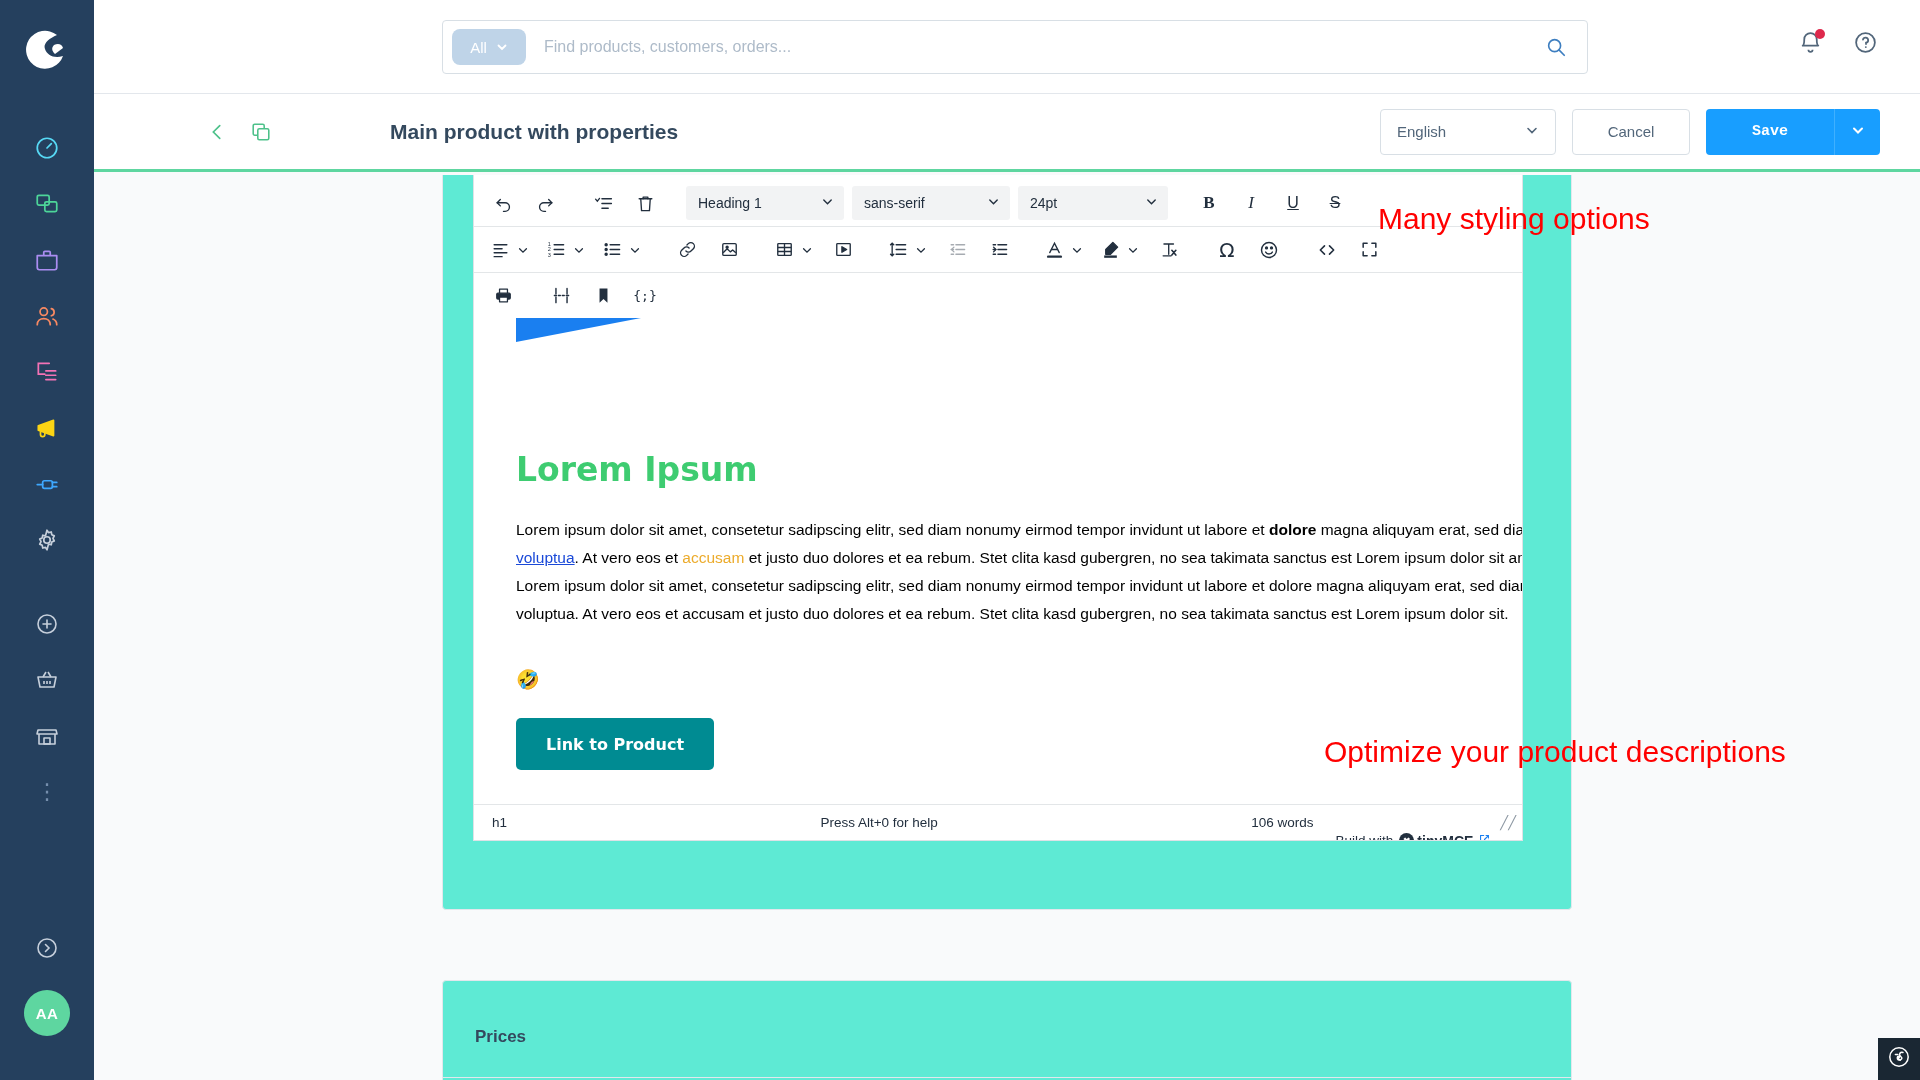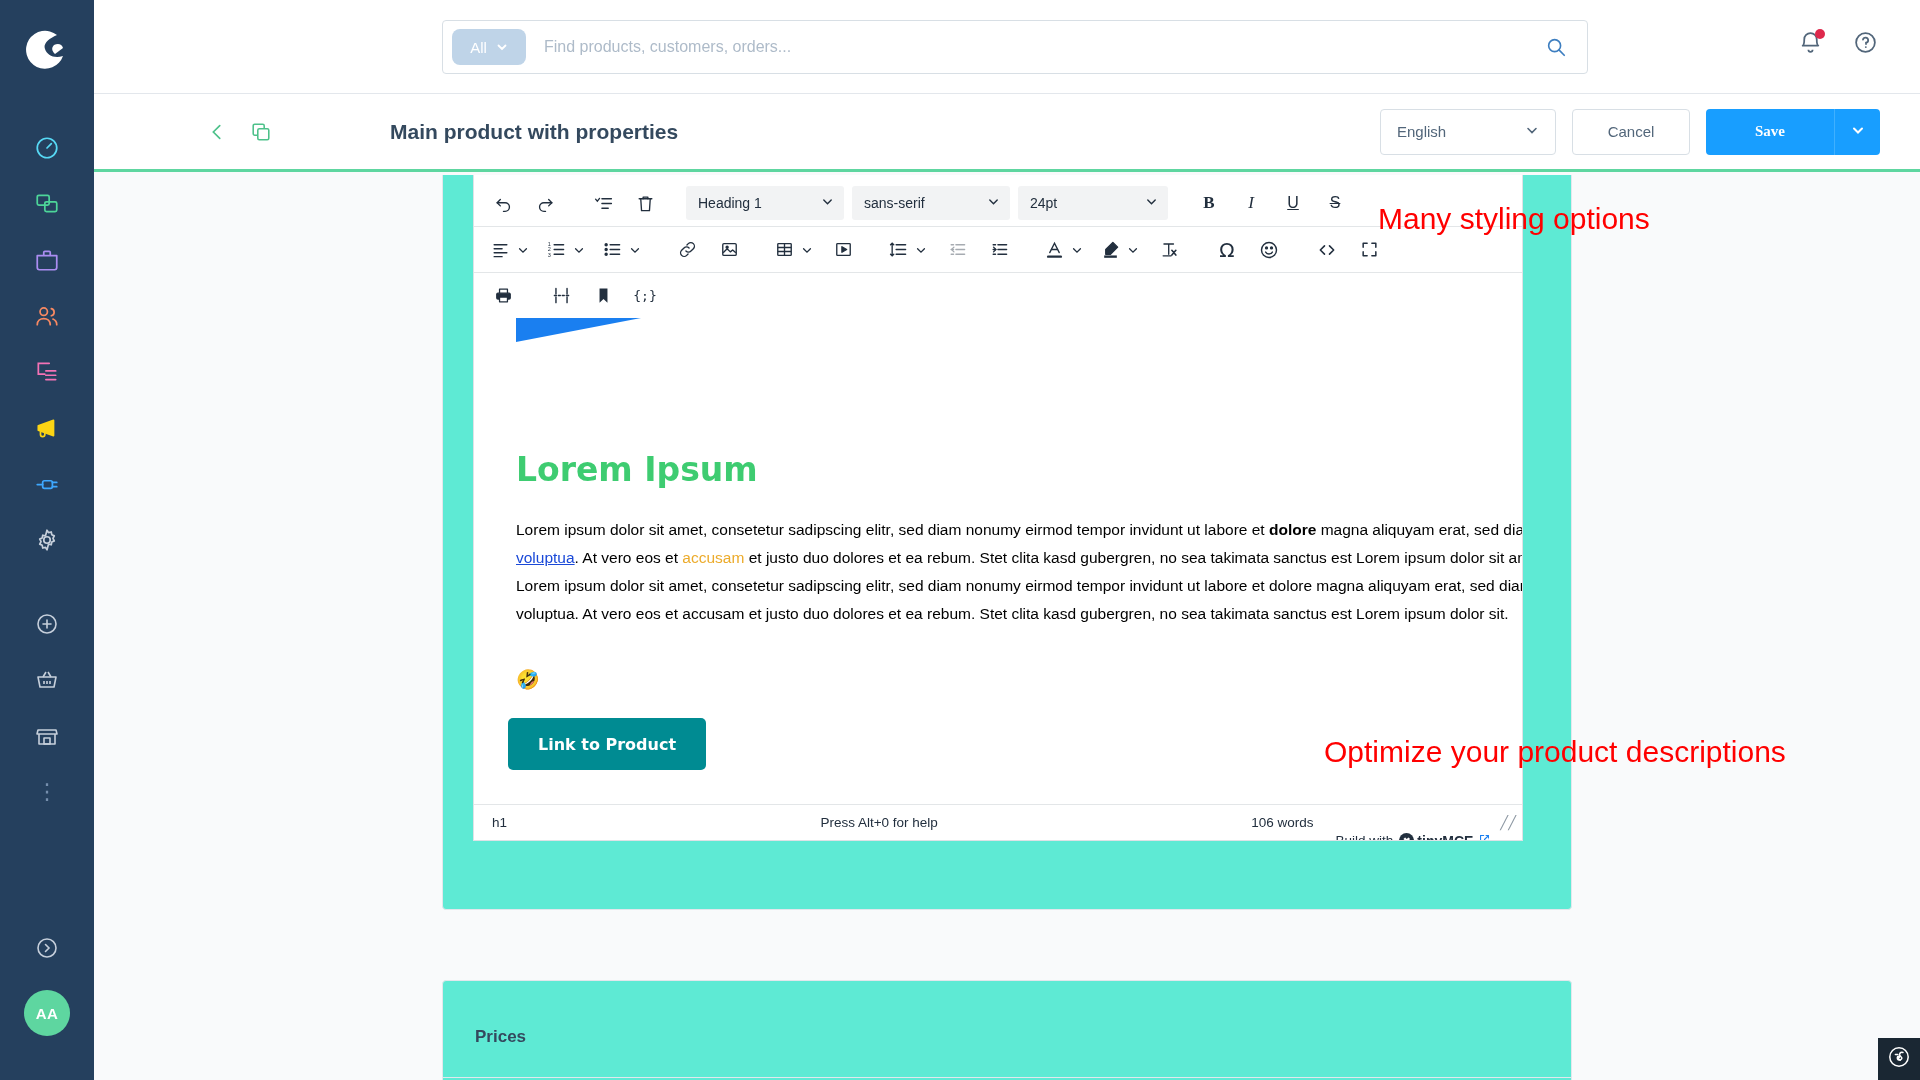--- a/index.html
+++ b/index.html
@@ -108,21 +108,21 @@
     border: 1px solid #d8dfe5; border-radius: 4px; background: #fff;
     color: #52667a; font-size: 15px;
     font-family: "Liberation Sans", sans-serif;
     cursor: pointer;
   }
   #save-group { display: flex; }
   #save-button {
     width: 128px; height: 46px;
     background: #189eff; color: #fff; font-size: 15px; font-weight: 700;
     border: 0; border-radius: 4px 0 0 4px; cursor: pointer;
-    font-family: Liberation Serif, serif;
+    font-family: Liberation Mono, monospace;
   }
   #save-dropdown {
     width: 46px; height: 46px;
     background: #189eff; border-radius: 0 4px 4px 0;
     border-left: 1px solid #3fb0ff;
     display: flex; align-items: center; justify-content: center;
     cursor: pointer;
   }
 
   
@@ -206,21 +206,21 @@
     position: absolute; left: 42px; top: 198px; width: 1035px;
     font-size: 15.5px; line-height: 28px; color: #000000;
   }
   #doc-paragraph b { font-weight: 700; }
   #doc-link { color: #1a49d8; text-decoration: underline; cursor: pointer; }
   #doc-highlight { color: #ecab2b; }
   #doc-emoji {
     position: absolute; left: 42px; top: 350px; font-size: 19px;
   }
   #doc-cta {
-    position: absolute; left: 34px; top: 400px;
+    position: absolute; left: 42px; top: 400px;
     height: 52px; padding: 0 30px;
     background: #008b92; color: #ffffff;
     border: 0; border-radius: 5px;
     font-size: 16px; font-weight: 700; cursor: pointer;
     font-family: "DejaVu Sans", sans-serif;
   }
   #mce-statusbar {
     height: 36px; flex-shrink: 0;
     border-top: 1px solid #e3e6e8; background: #fff;
     display: flex; align-items: center;

